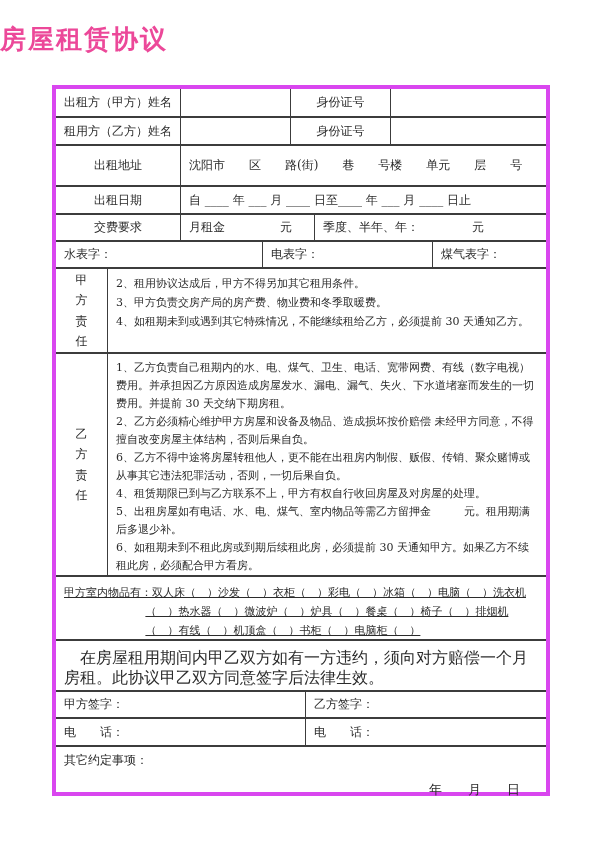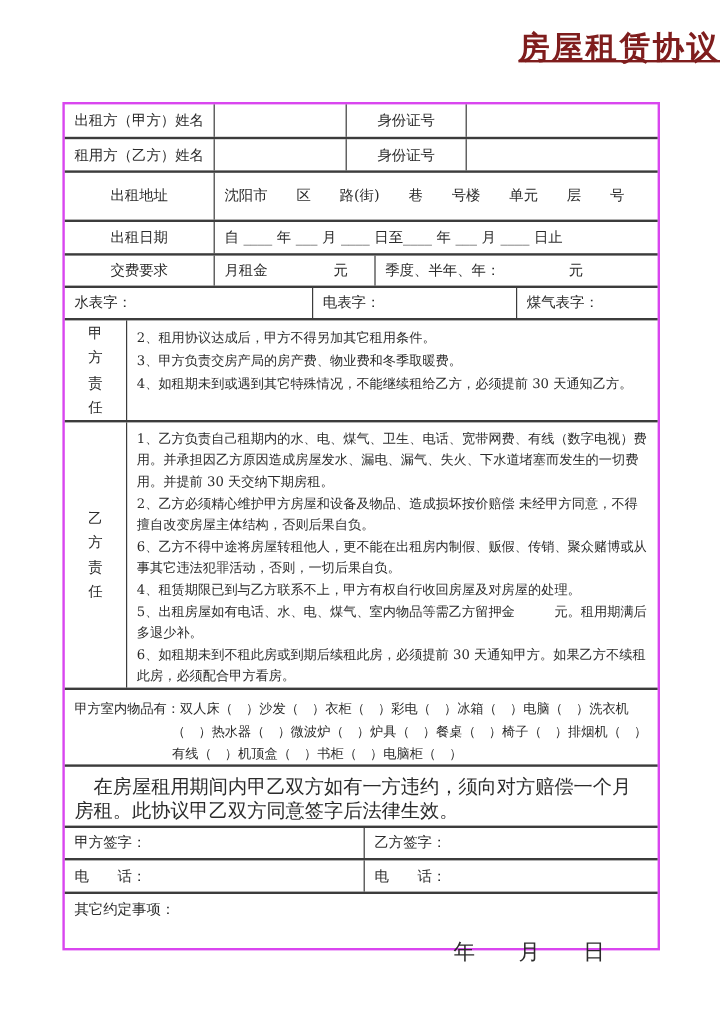--- a/index.html
+++ b/index.html
@@ -3,27 +3,26 @@
 <meta charset="utf-8">
 <style>
   html,body { margin:0; padding:0; background:#ffffff; }
   .sheet {
     position:relative; width:600px; height:849px; background:#ffffff;
     color:#2b2b2b; font-family:"DejaVu Serif","Liberation Serif",serif;
     overflow:hidden;
   }
   .title {
     position:absolute; top:22px; left:0; width:100%;
-    text-align:right; font-size:26px; font-weight:bold; letter-spacing:2px;
-    color:#7f1d1d;
-    text-decoration:underline;
+    text-align:left; font-size:26px; font-weight:bold; letter-spacing:2px;
+    color:#ec4899;
   }
   .form {
     position:absolute; left:52px; top:85px; width:498px;
-    border:2px solid #d946ef; box-sizing:border-box; font-size:12px;
+    border:4px solid #d946ef; box-sizing:border-box; font-size:12px;
   }
   .row { display:flex; box-sizing:border-box; border-top:2px solid #3c3c3c; align-items:stretch; }
   .row:first-child { border-top:none; }
   .cell {
     box-sizing:border-box; border-left:1px solid #3c3c3c;
     display:flex; align-items:center; padding:0 8px; overflow:hidden;
   }
   .cell:first-child { border-left:none; }
   .grow { flex:1 1 auto; }
   .c-center { justify-content:center; text-align:center; padding:0 2px; }
@@ -43,26 +42,26 @@
   .pr62 { padding-right:62px; }
   .vlabel { justify-content:center; padding:0; }
   .vlabel span {
     display:block; width:1em; word-break:break-all;
     text-align:center; line-height:1.7; font-size:12px;
   }
   .duty-cell { display:block; padding:5px 8px 2px; font-size:11px; }
   .duty-a p { margin:0; line-height:19px; }
   .duty-b p { margin:0; line-height:18px; }
   .inventory-cell { display:block; padding:6px 8px; font-size:11px; line-height:19px; }
-  .inventory-cell p { margin:0; padding-left:7.4em; text-indent:-7.4em; }
+  .inventory-cell p { margin:0; padding-left:7.4em; text-indent:-7.4em;text-decoration:underline; }
   .breach-cell { display:block; padding:7px 8px; font-size:16px; line-height:20px; text-indent:1em; }
   .top-align { align-items:flex-start; padding-top:5px; }
   .date-line {
-    position:absolute; left:36px; top:781px; width:498px;
-    box-sizing:border-box; text-align:right; padding-right:30px; font-size:18px;
+    position:absolute; left:52px; top:781px; width:498px;
+    box-sizing:border-box; text-align:right; padding-right:30px; font-size:13px;
   }
 </style>
 </head>
 <body>
 
 <div class="sheet">
 
   <div class="title">房屋租赁协议</div>
 
   <div class="form">

